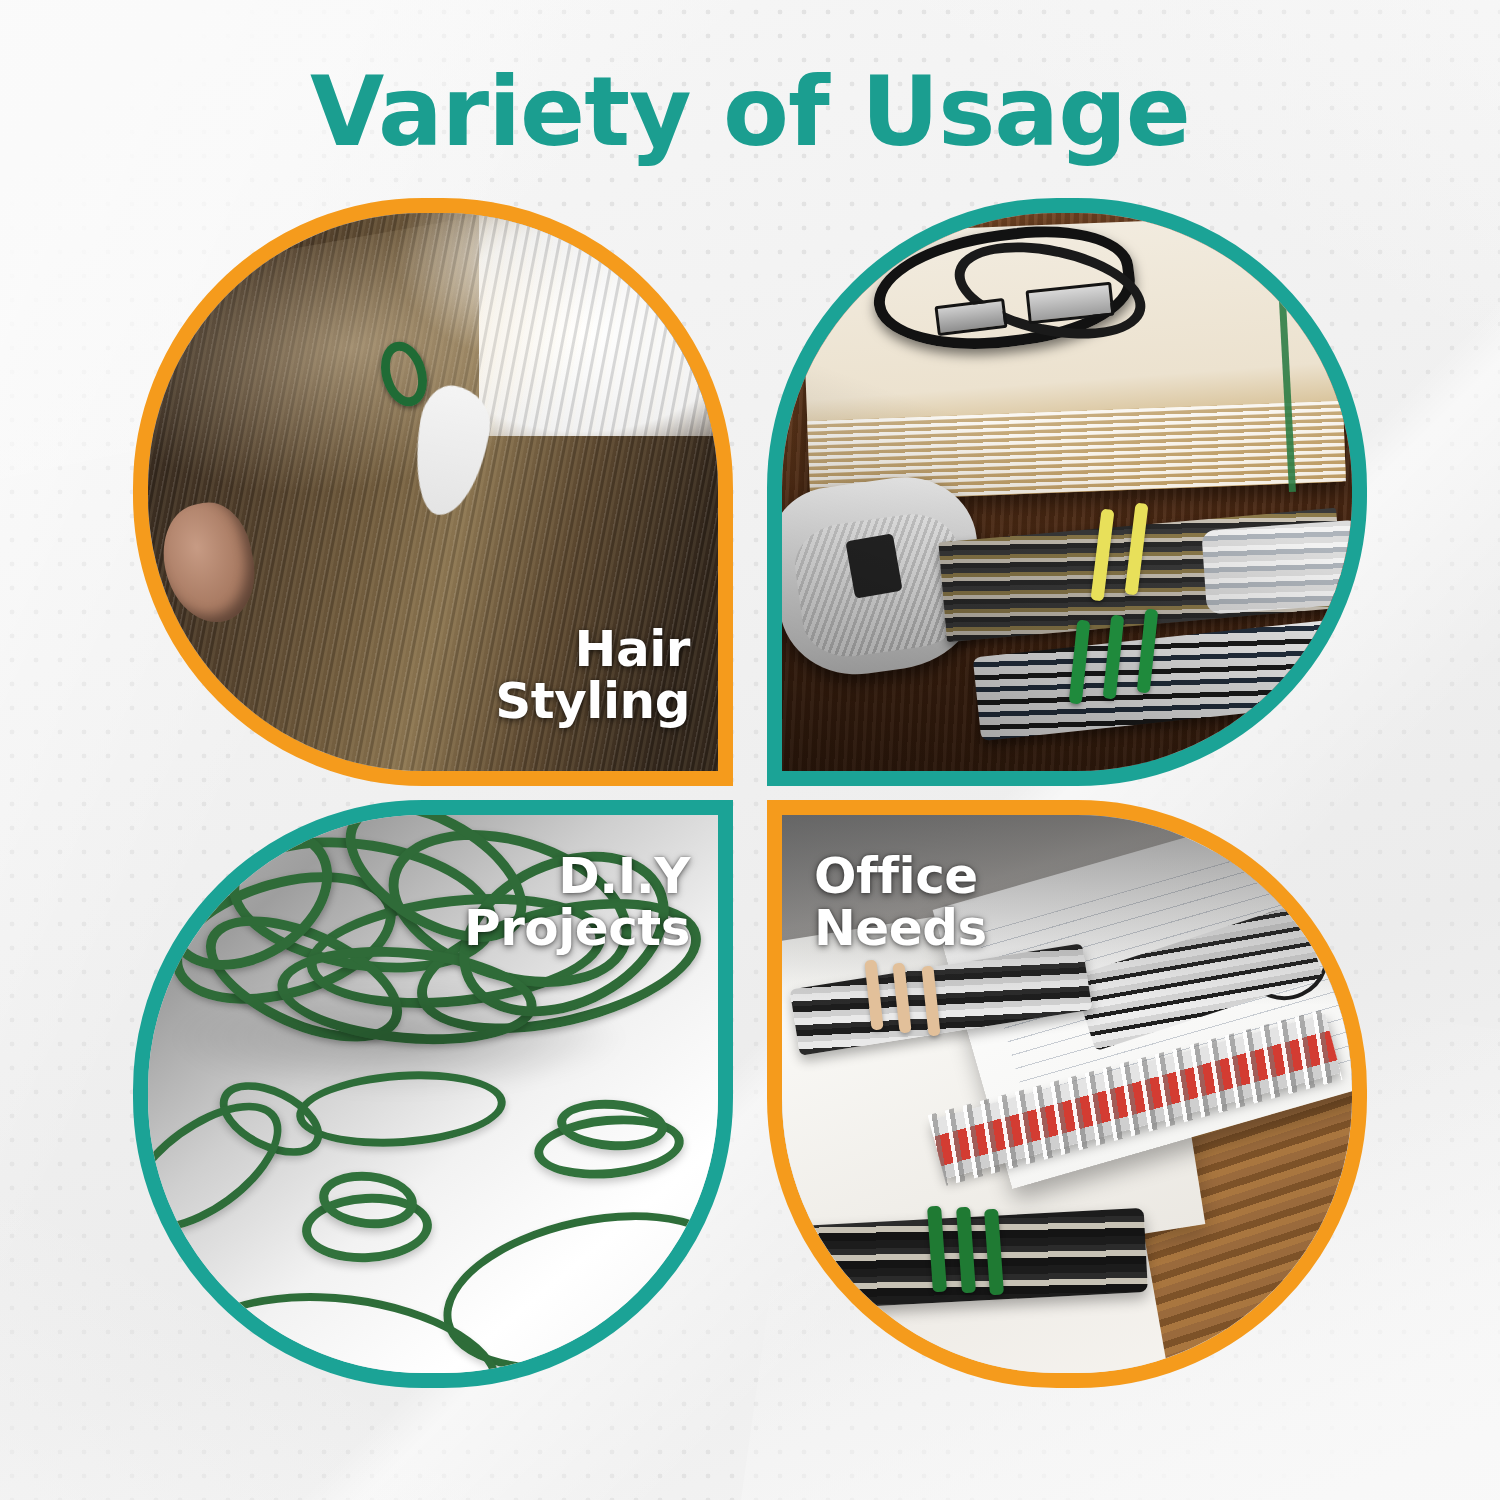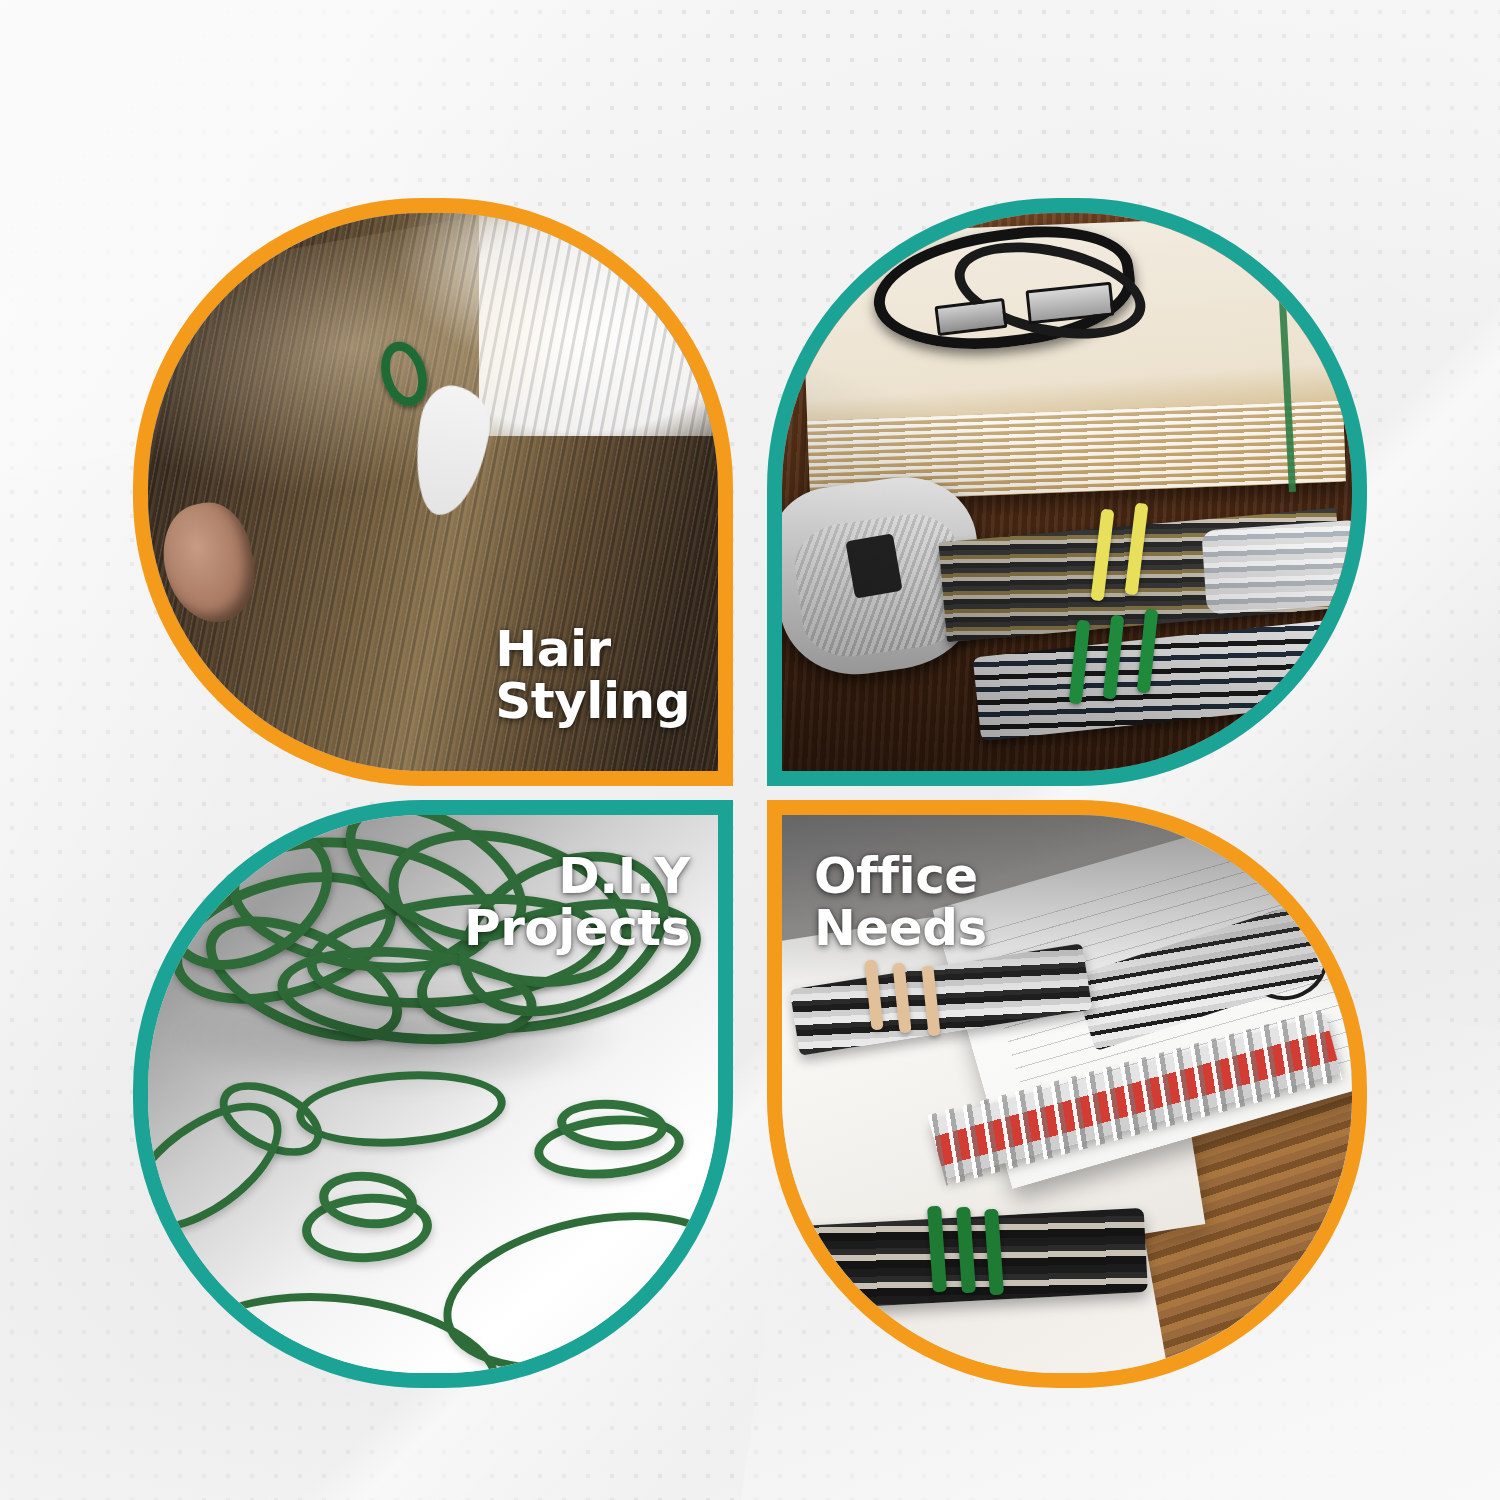--- a/index.html
+++ b/index.html
@@ -81,21 +81,21 @@
     z-index:5;
     color:#ffffff;
     font-weight:bold;
     font-size:50px;
     line-height:1.03;
     letter-spacing:-.5px;
     text-shadow:0 2px 7px rgba(0,0,0,.55), 0 0 3px rgba(0,0,0,.35);
     white-space:pre-line;
     font-family:"DejaVu Sans","Liberation Sans",sans-serif;
   }
-  .cap.tl{ right:28px;  bottom:44px;  }
+  .cap.tl{ right:28px;  bottom:44px;  text-align:right; }
   .cap.tr{ left:32px;   bottom:44px;  text-align:left;  }
   .cap.bl{ right:28px;  top:36px;     text-align:right; }
   .cap.br{ left:32px;   top:36px;     text-align:left;  }
 
   
   .hair{
     background:
       radial-gradient(ellipse 200px 150px at 68% 8%, rgba(255,255,255,.95) 0%, rgba(255,255,255,0) 70%),
       linear-gradient(103deg,#2b211a 0%, #4b3a28 22%, #6f5a3c 42%, #8a7450 55%, #5b472f 72%, #32261b 90%);
   }
@@ -370,20 +370,21 @@
 </head>
 <body>
 
 <div id="page">
 
   <div class="wash tl"></div>
   <div class="wash tr"></div>
   <div class="wash br"></div>
   <div class="wash bl"></div>
 
+  <h1 class="title">Variety of Usage</h1>
 
   <div class="grid">
 
     <div class="petal tl">
       <div class="photo hair">
         <div class="bg-white"></div>
         <div class="strands"></div>
         <div class="sheen"></div>
         <div class="gap"></div>
         <div class="ear"></div>

